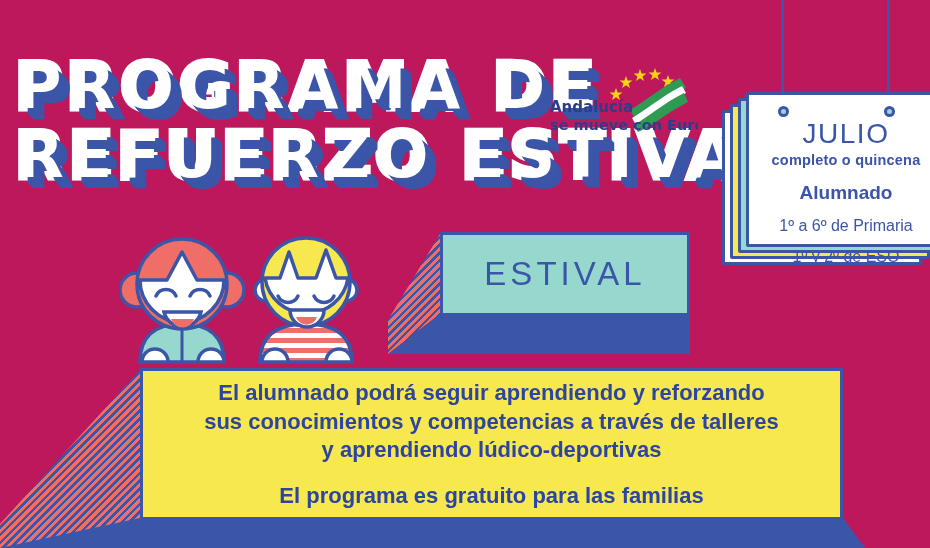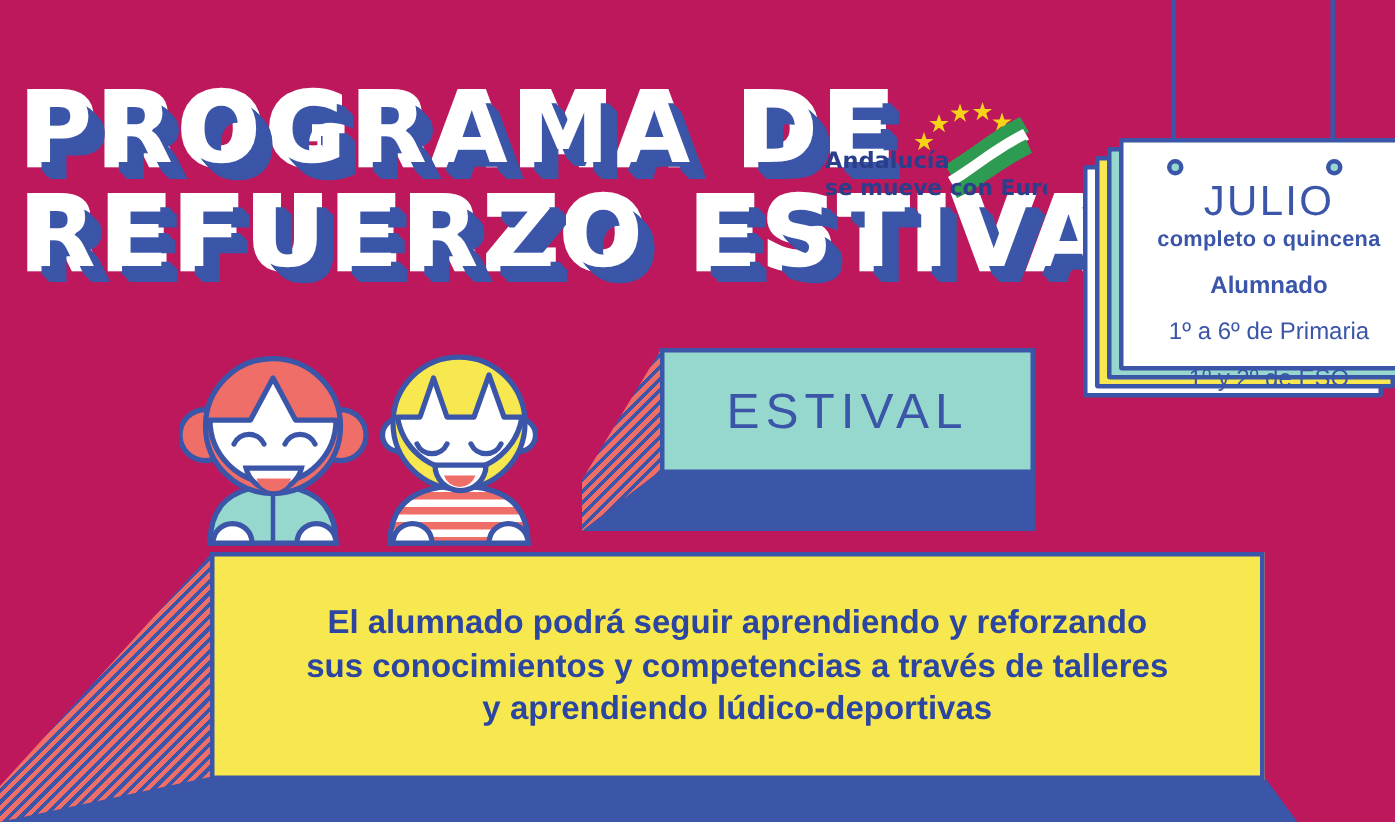--- a/index.html
+++ b/index.html
@@ -72,21 +72,21 @@
     font-size:28px;font-weight:normal;color:#3B55A8;
     letter-spacing:1.5px;margin-top:25px;line-height:1;
   }
   #cal-sub{
     font-family:"Liberation Sans", sans-serif;
     font-size:14.5px;font-weight:bold;color:#3B55A8;
     letter-spacing:0.2px;margin-top:4px;
   }
   #cal-audience-title{
     font-family:"Liberation Sans", sans-serif;
-    font-size:16px;font-weight:bold;color:#3B55A8;margin-top:14px;
+    font-size:19px;font-weight:bold;color:#3B55A8;margin-top:14px;
   }
   .cal-audience-line{
     font-family:"Liberation Sans", sans-serif;
     font-size:16px;font-weight:normal;color:#3B55A8;margin-top:13px;
   }
 
   
   #familias-wrap{position:absolute;left:388px;top:228px;width:310px;height:126px;z-index:20;}
   #familias-side{
     position:absolute;left:0;top:0;width:310px;height:126px;
@@ -266,16 +266,17 @@
     </div>
   </div>
 
   <div id="yellow-wrap">
     <div id="yellow-side"></div>
     <div id="yellow-bottom"></div>
     <div id="yellow-face">
       <div class="body-line">El alumnado podrá seguir aprendiendo y reforzando</div>
       <div class="body-line">sus conocimientos y competencias a través de talleres</div>
       <div class="body-line">y aprendiendo lúdico-deportivas</div>
+      <div id="body-highlight">El programa es gratuito para las familias</div>
     </div>
   </div>
 
 </div>
 
 </body></html>

